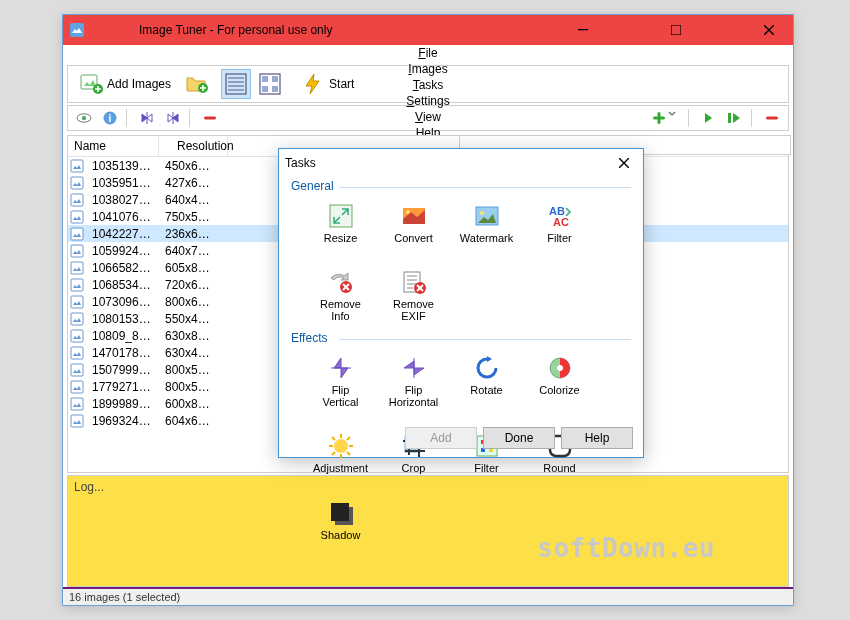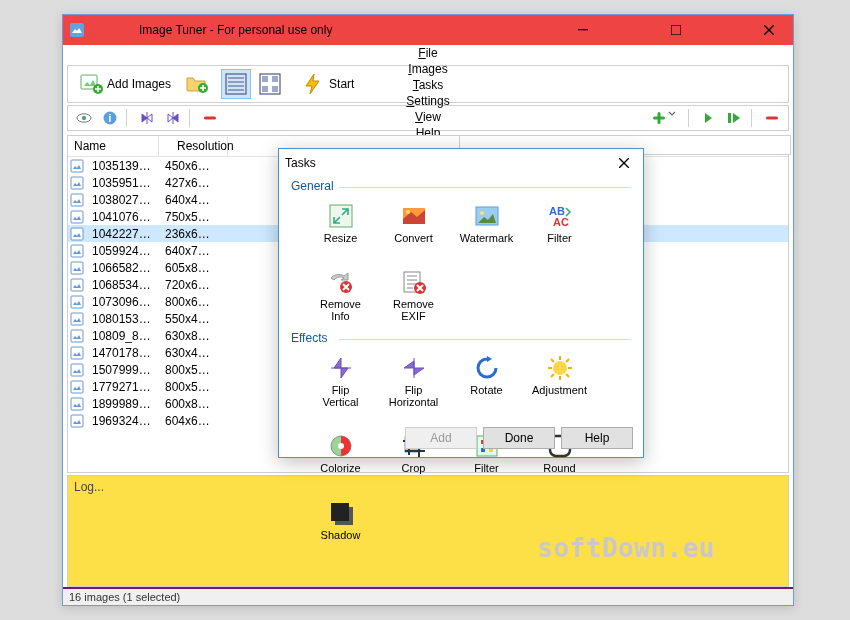--- a/index.html
+++ b/index.html
@@ -588,29 +588,29 @@
             <span>Flip<br>Horizontal</span>
           </div>
           <div class="task">
             <svg class="ticon" viewBox="0 0 28 28">
               <use href="#t-rotate"></use>
             </svg>
             <span>Rotate</span>
           </div>
           <div class="task">
             <svg class="ticon" viewBox="0 0 28 28">
+              <use href="#t-colorize"></use>
+            </svg>
+            <span>Colorize</span>
+          </div>
+          <div class="task">
+            <svg class="ticon" viewBox="0 0 28 28">
               <use href="#t-adjust"></use>
             </svg>
             <span>Adjustment</span>
-          </div>
-          <div class="task">
-            <svg class="ticon" viewBox="0 0 28 28">
-              <use href="#t-colorize"></use>
-            </svg>
-            <span>Colorize</span>
           </div>
           <div class="task">
             <svg class="ticon" viewBox="0 0 28 28">
               <use href="#t-crop"></use>
             </svg>
             <span>Crop</span>
           </div>
           <div class="task">
             <svg class="ticon" viewBox="0 0 28 28">
               <use href="#t-filter"></use>

